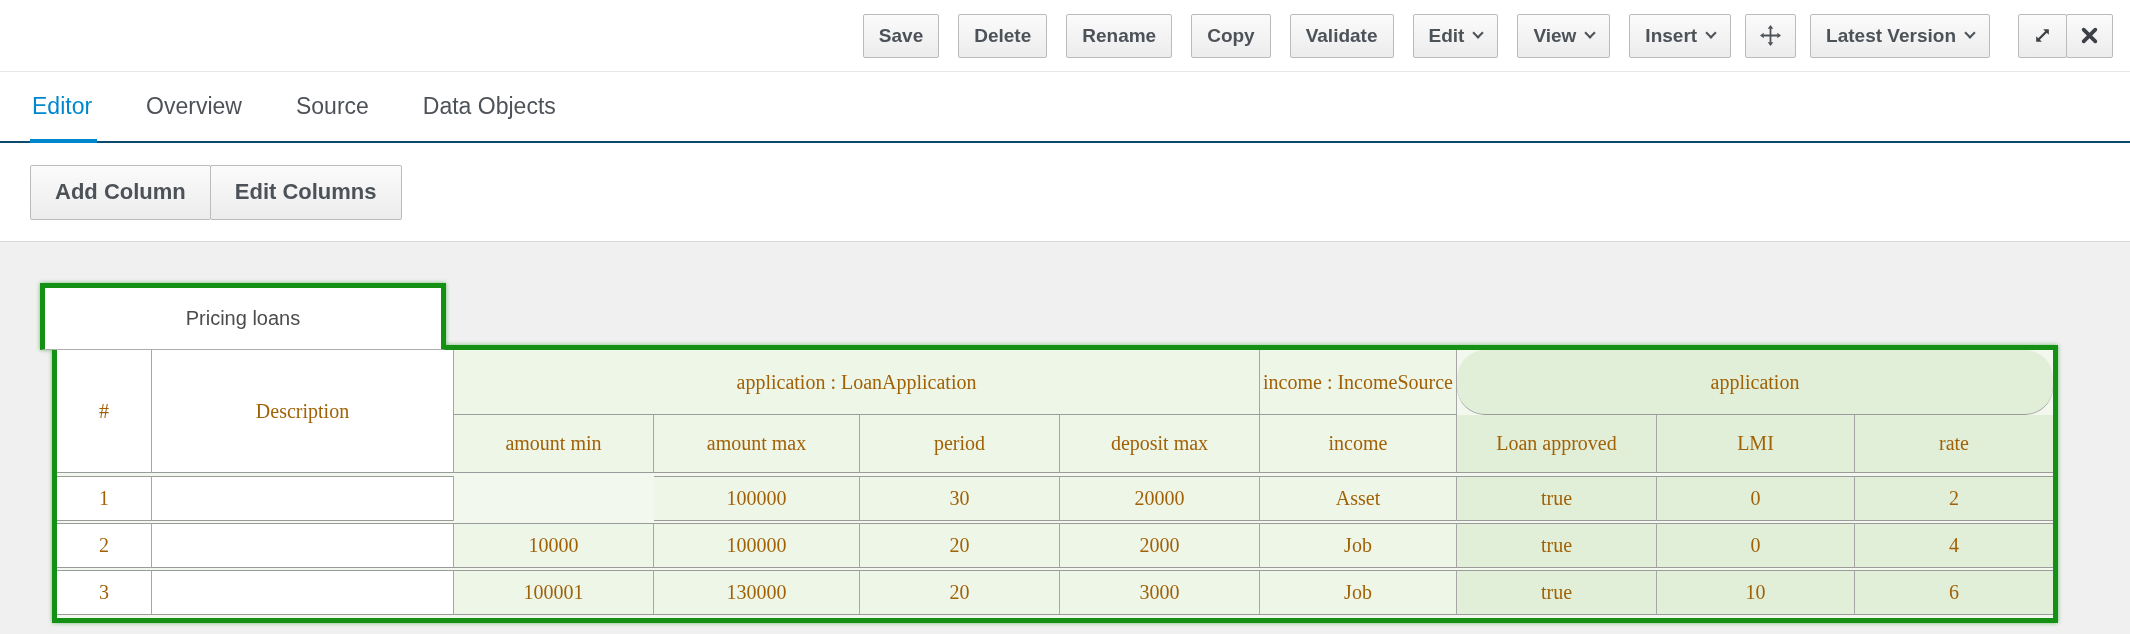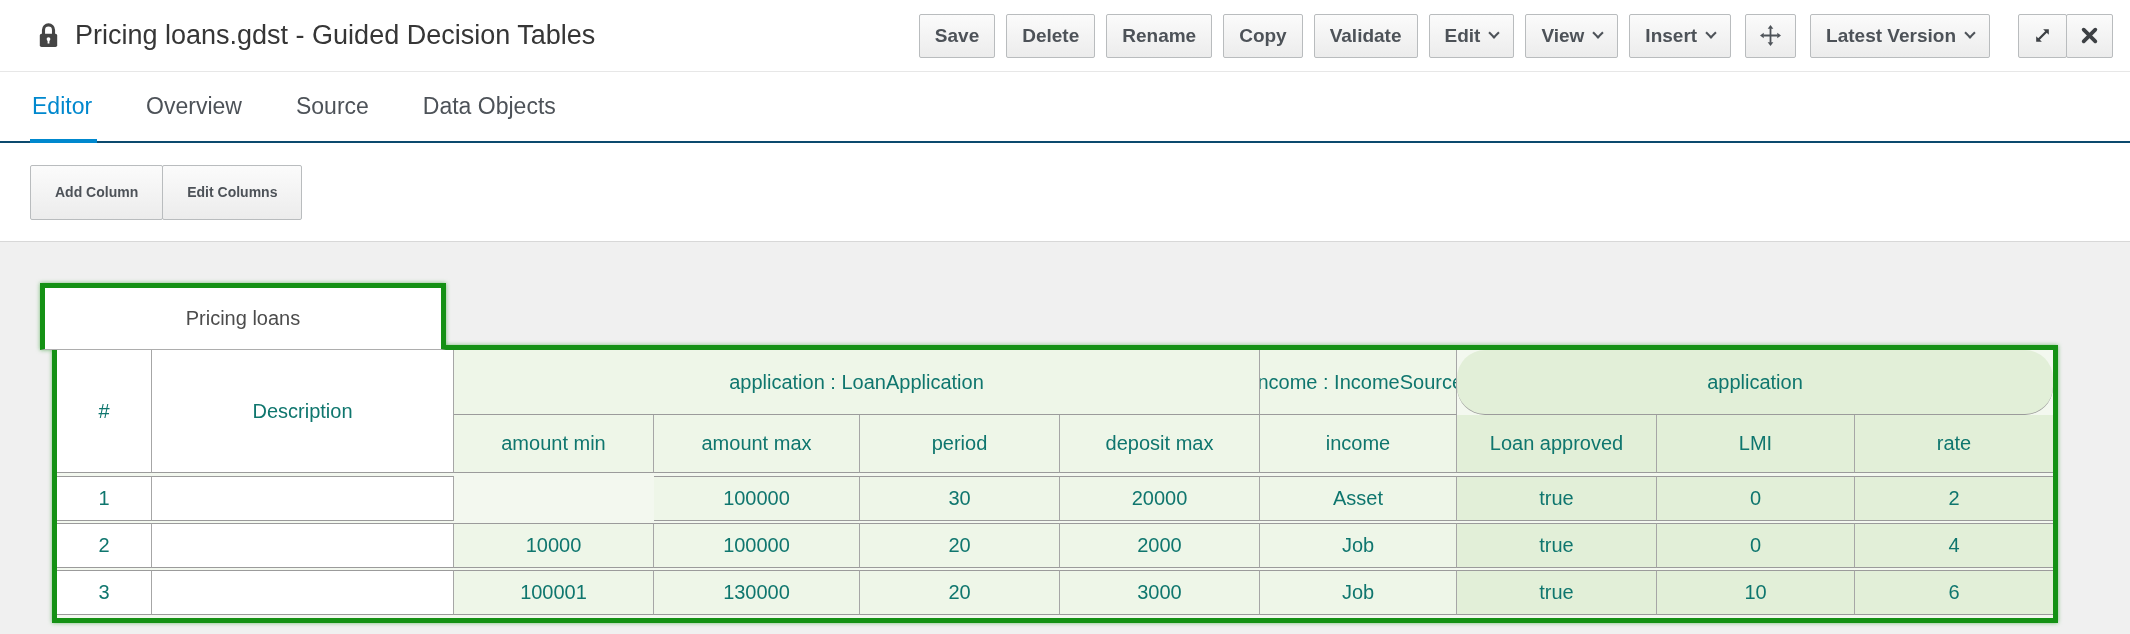--- a/index.html
+++ b/index.html
@@ -26,21 +26,21 @@
     border-bottom:1px solid #e7e7e7;
     background:#fff;
   }
   .title-left{display:flex;align-items:center;min-width:0}
   .page-title{font-size:27px;font-weight:400;color:#363636;margin-left:14px;white-space:nowrap}
   .toolbar{margin-left:auto;display:flex;align-items:center}
   .btn-group{display:flex;margin-left:14px}
   .btn-group:first-child{margin-left:0}
   .btn-group.detached{margin-left:28px}
   .btn-group.detached .btn+.btn{margin-left:-1px}
-  .btn-group:not(.detached) .btn+.btn{margin-left:11px}
+  .btn-group:not(.detached) .btn+.btn{margin-left:19px}
   .btn{
     height:44px;padding:0 15px;
     background:linear-gradient(#fbfbfb,#ececec);
     border:1px solid #b9bcbe;border-radius:2px;
     font-family:"Liberation Sans",sans-serif;
     font-size:19px;font-weight:700;color:var(--btntext);
     display:flex;align-items:center;cursor:pointer;white-space:nowrap;
   }
   .btn-icon{padding:0 14px}
   .caret{
@@ -68,21 +68,21 @@
   .tab.active{color:var(--blue)}
   .tab.active::after{
     content:"";position:absolute;left:0;right:22px;bottom:-2px;height:4px;background:var(--blue);
   }
   
   .actionbar{
     height:98px;flex-shrink:0;
     display:flex;align-items:center;
     padding-left:30px;background:#fff;
   }
-  .actionbar .btn{height:55px;font-size:14px;padding:0 24px}
+  .actionbar .btn{height:55px;font-size:22px;padding:0 24px}
   .actionbar .btn+.btn{margin-left:-1px}
   
   .panel{
     flex:1;background:#f0f0f0;border-top:1px solid #d8d8d8;
     padding:41px 0 0 40px;overflow:hidden;
   }
   .dt{position:relative;padding-top:62px;width:max-content;
       filter:drop-shadow(0 0 2px rgba(20,145,20,.55));padding-left:12px;}
   .dt-tab{
     position:absolute;top:0;left:0;z-index:2;
@@ -97,46 +97,35 @@
     display:grid;
     grid-template-columns:95px 302px 200px 206px 200px 200px 197px 200px 198px 198px;
     grid-template-rows:65px 58px 3px 45px 2px 45px 2px 45px;
     border:5px solid var(--green);
     background:#f3f8ef;
     padding-bottom:3px;
     width:max-content;
   }
   .cell{
     display:flex;align-items:center;justify-content:center;
-    font-size:20px;color:#0f766e;
+    font-size:20px;color:#a16207;
     border-right:1px solid var(--cellline);
-    overflow:hidden;white-space:nowrap;
+    overflow:hidden;white-space:nowrap;font-family:Liberation Serif, serif;
   }
   .cell.lastcol{border-right:none}
   .cell.white{background:#fff}
   .cell.cond{background:var(--cond)}
   .cell.act{background:var(--act)}
   .cell.hdr{border-bottom:1px solid var(--rowline)}
   .cell.body{border-top:1px solid var(--rowline);border-bottom:1px solid var(--rowline)}
 </style>
 </head>
 <body>
 
 <header class="titlebar">
-  <div class="title-left">
-    <span class="icon">
-      <svg width="25" height="29" viewBox="0 0 22 26">
-        <path d="M6.5 12V8a4.5 4.5 0 0 1 9 0v4" fill="none" stroke="#454545" stroke-width="2.8"></path>
-        <rect x="3.2" y="11.4" width="15.6" height="12" rx="1.6" fill="#454545"></rect>
-        <circle cx="11" cy="16.2" r="1.7" fill="#fff"></circle>
-        <rect x="10.2" y="16.8" width="1.6" height="3.4" fill="#fff"></rect>
-      </svg>
-    </span>
-    <h1 class="page-title">Pricing loans.gdst - Guided Decision Tables</h1>
-  </div>
   <div class="toolbar">
       <div class="btn-group">
         <button class="btn">
           <span>Save</span>
         </button>
         <button class="btn">
           <span>Delete</span>
         </button>
         <button class="btn">
           <span>Rename</span>

